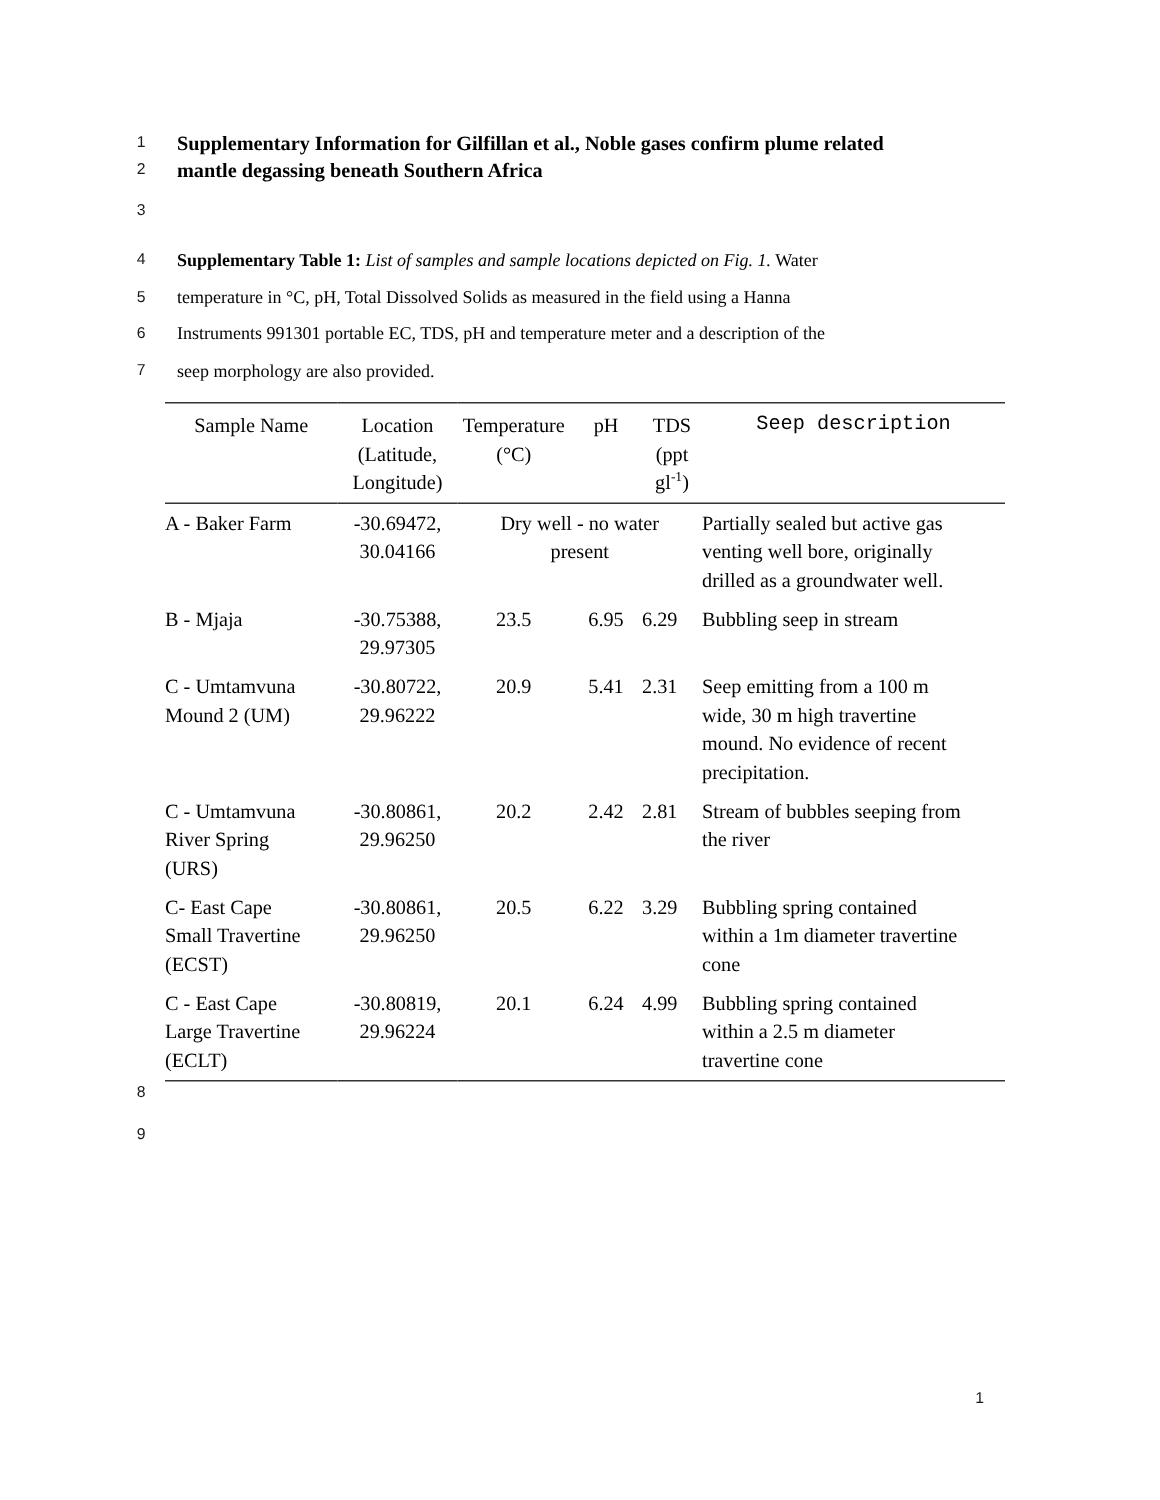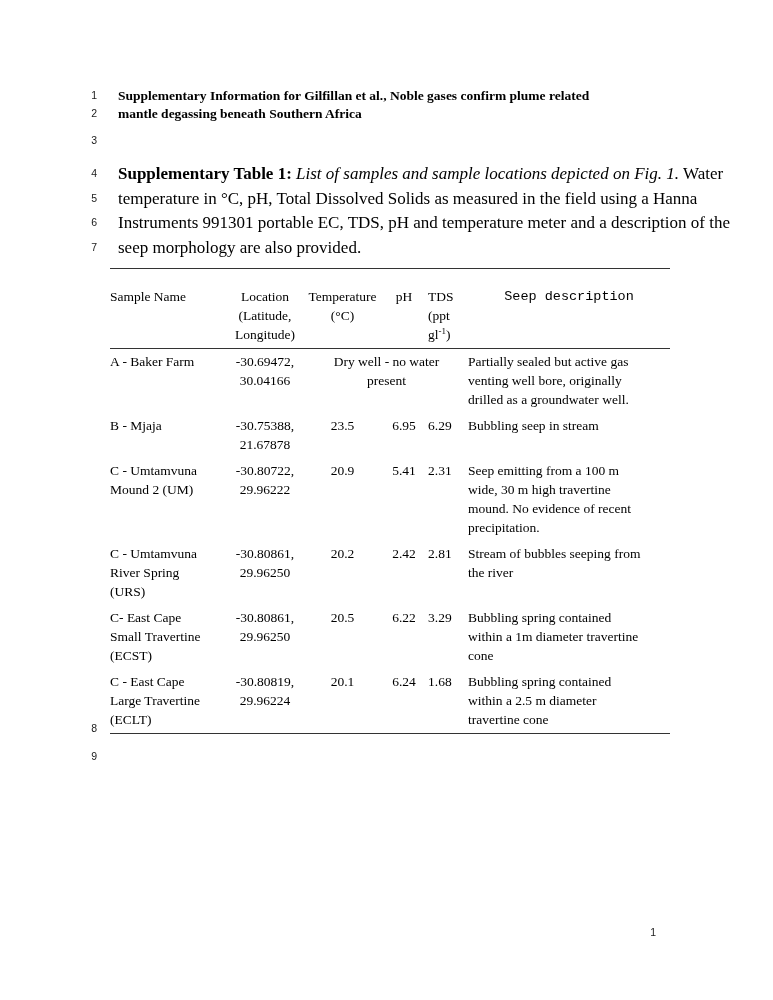--- a/index.html
+++ b/index.html
@@ -27,21 +27,21 @@
     position: absolute;
     left: 118px;
     font-size: 13.5px;
     font-weight: bold;
     line-height: 17px;
     white-space: nowrap;
   }
   .caption-line {
     position: absolute;
     left: 118px;
-    font-size: 17px;
+    font-size: 12px;
     line-height: 17px;
     white-space: nowrap;
   }
   .caption-line .b { font-weight: bold; }
   .caption-line .i { font-style: italic; }
   table.samples {
     position: absolute;
     left: 110px;
     top: 268px;
     width: 560px;
@@ -53,21 +53,21 @@
   }
   table.samples thead tr { border-bottom: 1px solid #333333; }
   table.samples th, table.samples td {
     font-weight: normal;
     vertical-align: top;
     line-height: 19px;
     padding: 3px 0 4px 0;
     white-space: pre-line;
     overflow: hidden;
   }
-  table.samples th { padding-top: 18px; padding-bottom: 4px; }
+  table.samples th { padding-top: 5px; padding-bottom: 4px; text-align: center; }
   th.h-name  { vertical-align: middle; text-align: left; padding-left: 8px; }
   th.h-loc   { text-align: center; padding-left: 5px; }
   th.h-temp  { text-align: center; }
   th.h-ph    { text-align: center; padding-left: 8px; }
   th.h-tds   { text-align: left; padding-left: 5px; }
   th.h-seep  { vertical-align: middle; text-align: center; font-family: Liberation Mono, monospace; }
   td.c-name  { text-align: left; padding-left: 8px; }
   td.c-loc   { text-align: center; padding-left: 5px; }
   td.c-temp  { text-align: center; }
   td.c-ph    { text-align: center; padding-left: 8px; }
@@ -140,21 +140,21 @@
 30.04166</td>
         <td class="c-dry" colspan="3">Dry well - no water
 present</td>
         <td class="c-desc">Partially sealed but active gas
 venting well bore, originally
 drilled as a groundwater well.</td>
       </tr>
       <tr>
         <td class="c-name">B - Mjaja</td>
         <td class="c-loc">-30.75388,
-21.67878</td>
+29.97305</td>
         <td class="c-temp">23.5</td>
         <td class="c-ph">6.95</td>
         <td class="c-tds">6.29</td>
         <td class="c-desc">Bubbling seep in stream</td>
       </tr>
       <tr>
         <td class="c-name">C - Umtamvuna
 Mound 2 (UM)</td>
         <td class="c-loc">-30.80722,
 29.96222</td>
@@ -192,21 +192,21 @@
 cone</td>
       </tr>
       <tr>
         <td class="c-name">C - East Cape
 Large Travertine
 (ECLT)</td>
         <td class="c-loc">-30.80819,
 29.96224</td>
         <td class="c-temp">20.1</td>
         <td class="c-ph">6.24</td>
-        <td class="c-tds">1.68</td>
+        <td class="c-tds">4.99</td>
         <td class="c-desc">Bubbling spring contained
 within a 2.5 m diameter
 travertine cone</td>
       </tr>
     </tbody>
   </table>
 
   <div class="page-number">1</div>
 
 </div>

